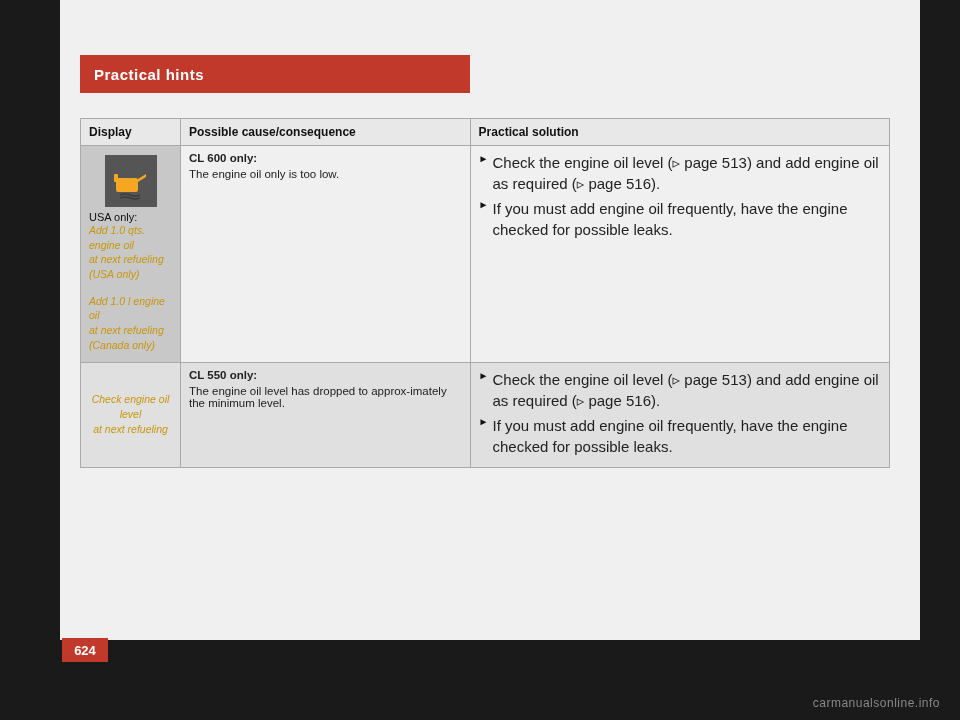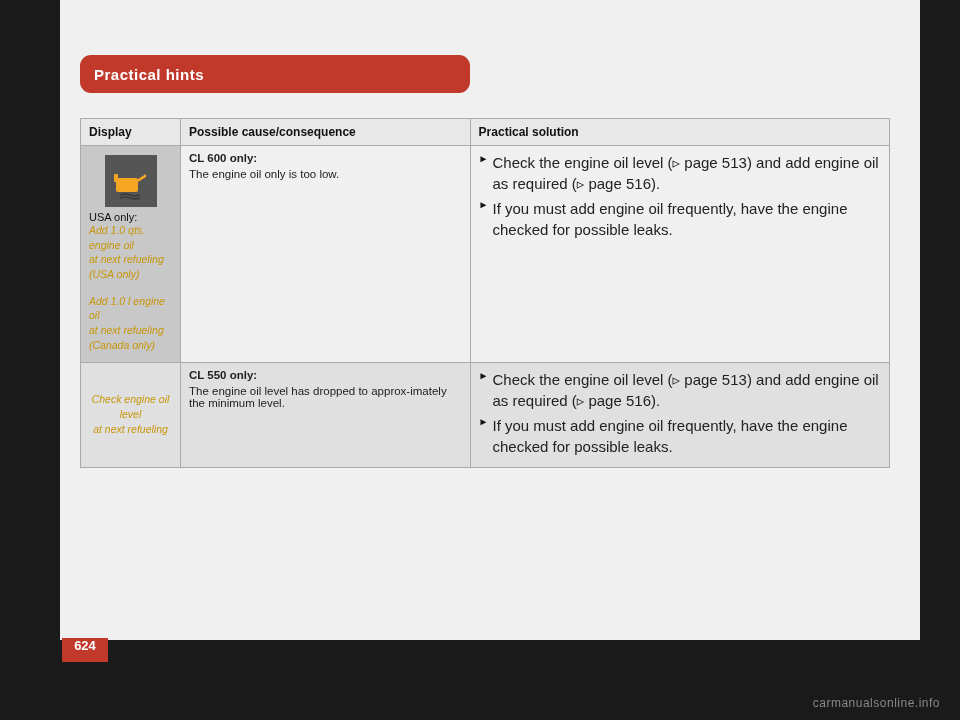--- a/index.html
+++ b/index.html
@@ -35,21 +35,20 @@
     .header-bar {
       position: absolute;
       top: 55px;
       left: 80px;
       width: 390px;
       height: 38px;
       background-color: #c0392b;
       display: flex;
       align-items: center;
       padding-left: 14px;
-      border-radius: 11px;
     }
 
     .header-title {
       color: #ffffff;
       font-size: 15px;
       font-weight: bold;
       letter-spacing: 0.5px;
     }
 
     .table-container {
@@ -145,20 +144,21 @@
     }
 
     .page-number-box {
       position: absolute;
       bottom: 58px;
       left: 62px;
       width: 46px;
       height: 24px;
       background-color: #c0392b;
       display: flex;
+      align-items: center;
       justify-content: center;
     }
 
     .page-number {
       color: #ffffff;
       font-size: 13px;
       font-weight: bold;
     }
 
     .watermark {

